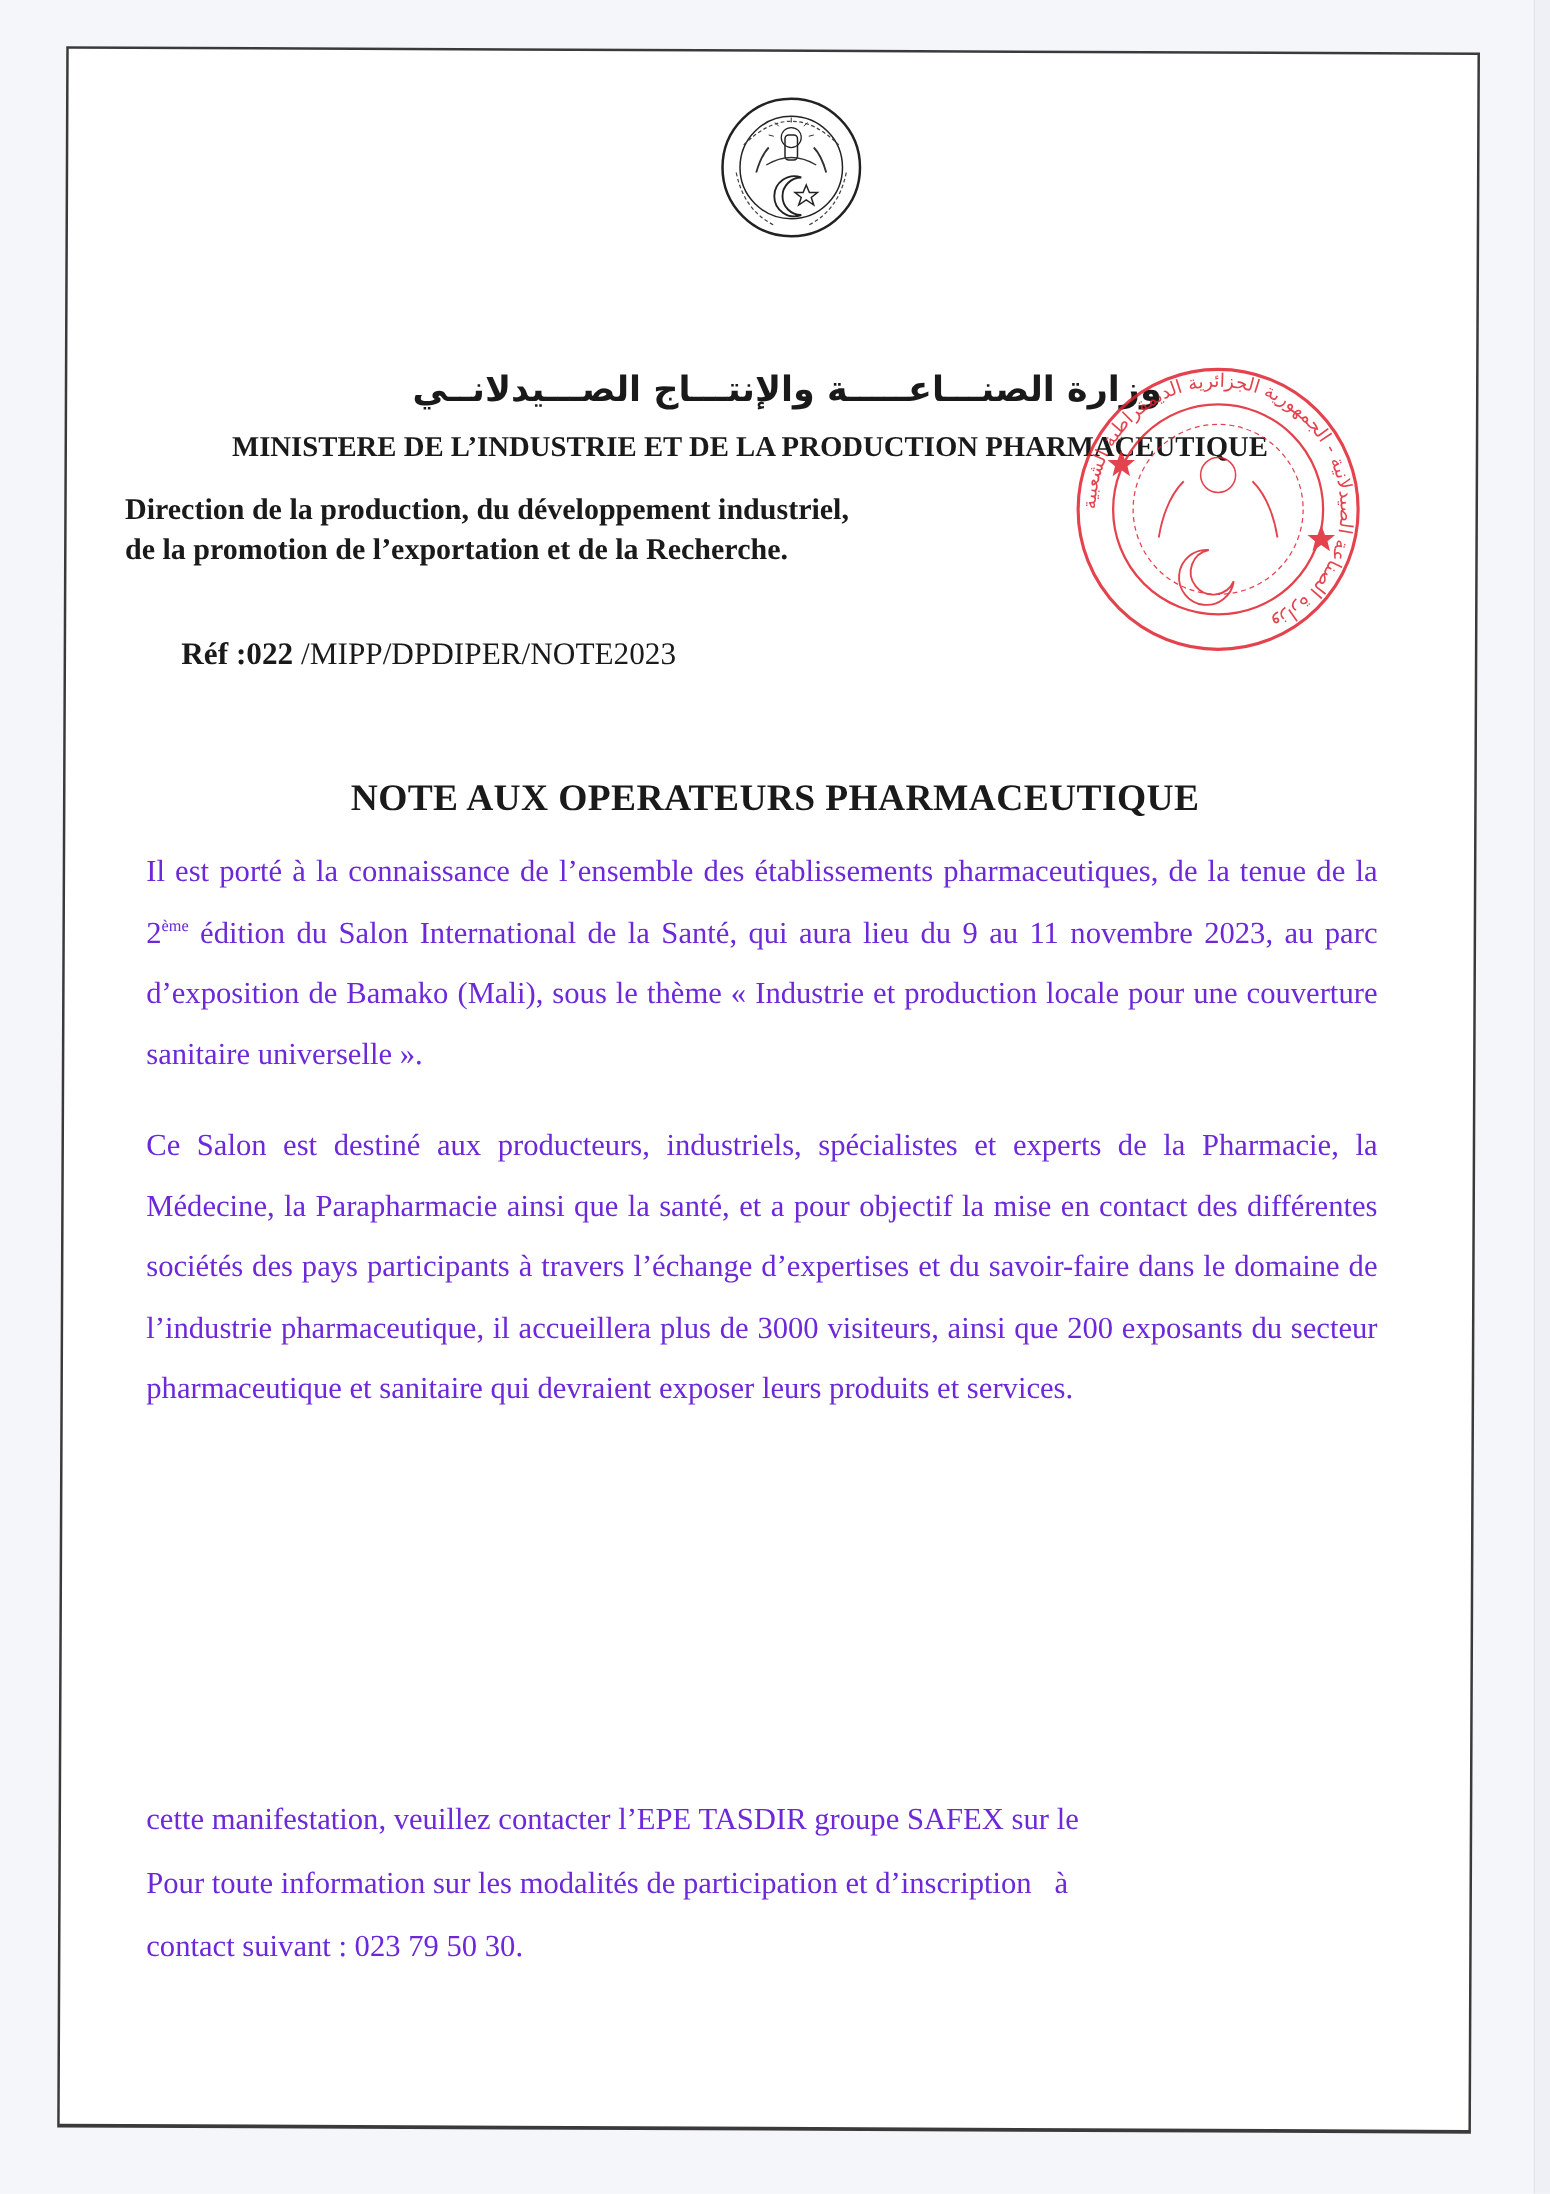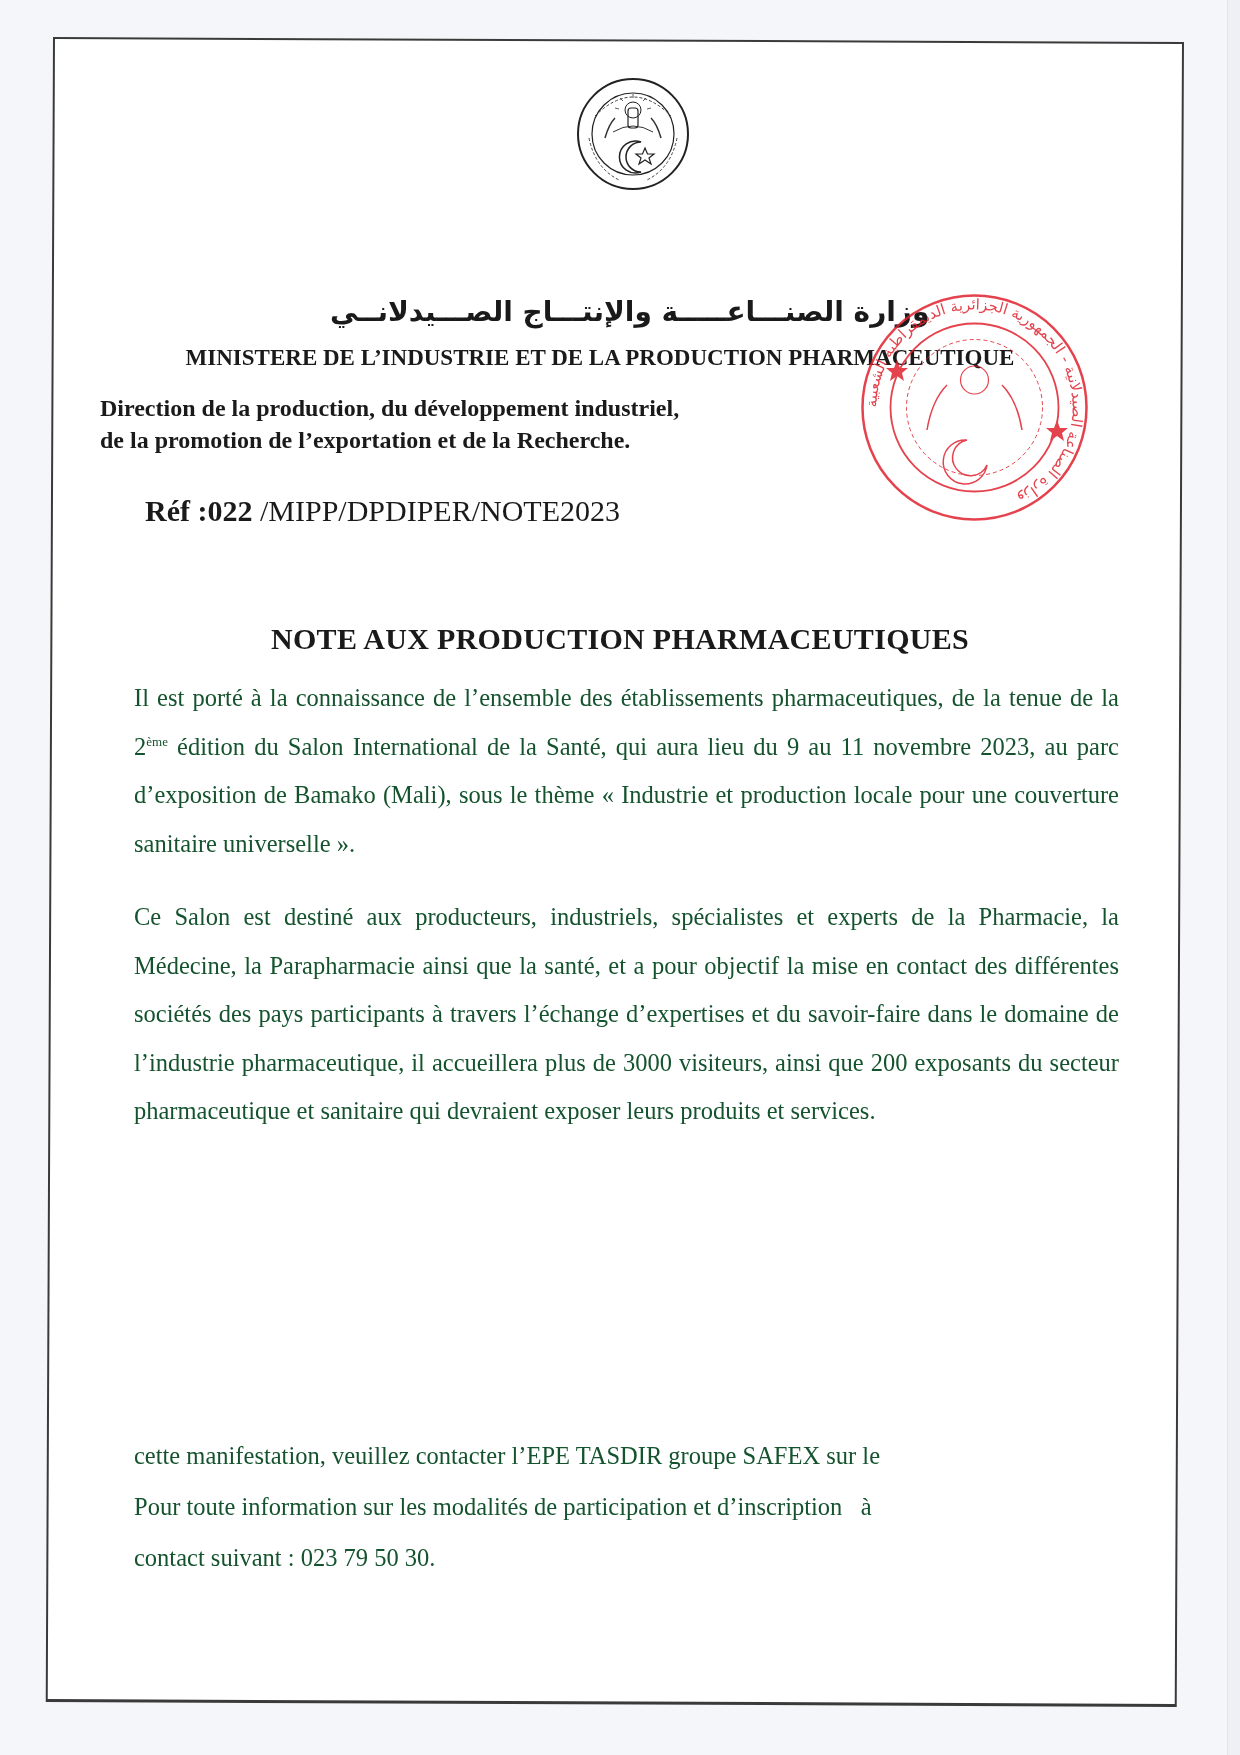--- a/index.html
+++ b/index.html
@@ -123,47 +123,47 @@
       left: 857px;
       top: 290px;
       width: 235px;
       height: 235px;
       opacity: 0.85;
       pointer-events: none;
     }
     .reference {
       position: absolute;
       left: 145px;
-      top: 494px;
-      font-size: 30px;
+      top: 510px;
+      font-size: 25px;
       white-space: nowrap;
     }
     .reference .ref-label {
       font-weight: bold;
     }
 
     .note-title {
       position: absolute;
       left: 120px;
       top: 622px;
       width: 1000px;
       text-align: center;
       font-weight: bold;
       font-size: 30px;
       letter-spacing: 0.3px;
     }
 
     .body-text {
       position: absolute;
-      left: 134px;
+      left: 117px;
       width: 985px;
       font-size: 24.5px;
       line-height: 48.5px;
       text-align: justify;
-      color: #14532d;
+      color: #6d28d9;
     }
     .body-text sup {
       font-size: 13px;
       line-height: 0;
     }
     .p1 { top: 674px; }
     .p2 { top: 893px; }
     .p3 { top: 1213px; }
     .p4 { top: 1430px; text-align: left; line-height: 51px; }
   </style>
@@ -217,21 +217,21 @@
     <circle cx="117.5" cy="90" r="14" fill="none" stroke="#e0232f" stroke-width="1.2"></circle>
     <path d="M110 150 A 22 22 0 1 0 130 175 A 18 18 0 1 1 110 150 Z" fill="none" stroke="#e0232f" stroke-width="1.5"></path>
     <path d="M70 140 Q 75 110 90 95" fill="none" stroke="#e0232f" stroke-width="1.5"></path>
     <path d="M165 140 Q 160 110 145 95" fill="none" stroke="#e0232f" stroke-width="1.5"></path>
   </svg>
 
   <div class="reference">
     <span class="ref-label">Réf :022</span><span> /MIPP/DPDIPER/NOTE2023</span>
   </div>
 
-  <div class="note-title">NOTE AUX PRODUCTION PHARMACEUTIQUES</div>
+  <div class="note-title">NOTE AUX OPERATEURS PHARMACEUTIQUE</div>
 
   <div class="body-text p1"><span>Il est porté à la connaissance de l’ensemble des établissements pharmaceutiques, de la tenue de la 2</span><sup>ème</sup><span> édition du Salon International de la Santé, qui aura lieu du 9 au 11 novembre 2023, au parc d’exposition de Bamako (Mali), sous le thème « Industrie et production locale pour une couverture sanitaire universelle ».</span></div>
 
   <div class="body-text p2">Ce Salon est destiné aux producteurs, industriels, spécialistes et experts de la Pharmacie, la Médecine, la Parapharmacie ainsi que la santé, et a pour objectif la mise en contact des différentes sociétés des pays participants à travers l’échange d’expertises et du savoir-faire dans le domaine de l’industrie pharmaceutique, il accueillera plus de 3000 visiteurs, ainsi que 200 exposants du secteur pharmaceutique et sanitaire qui devraient exposer leurs produits et services.</div>
 
 
   <div class="body-text p4">
     <div>cette manifestation, veuillez contacter l’EPE TASDIR groupe SAFEX sur le</div>
     <div style="white-space: pre;">Pour toute information sur les modalités de participation et d’inscription   à</div>
     <div>contact suivant : 023 79 50 30.</div>

